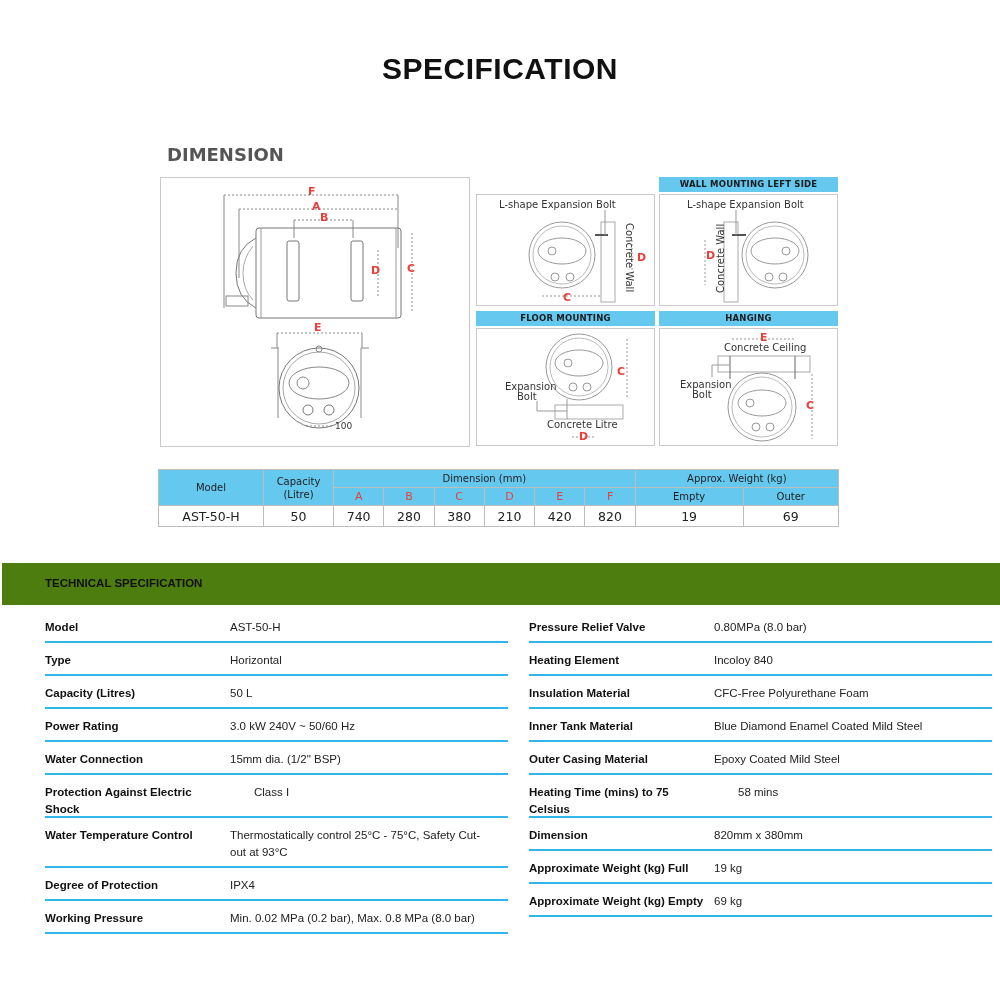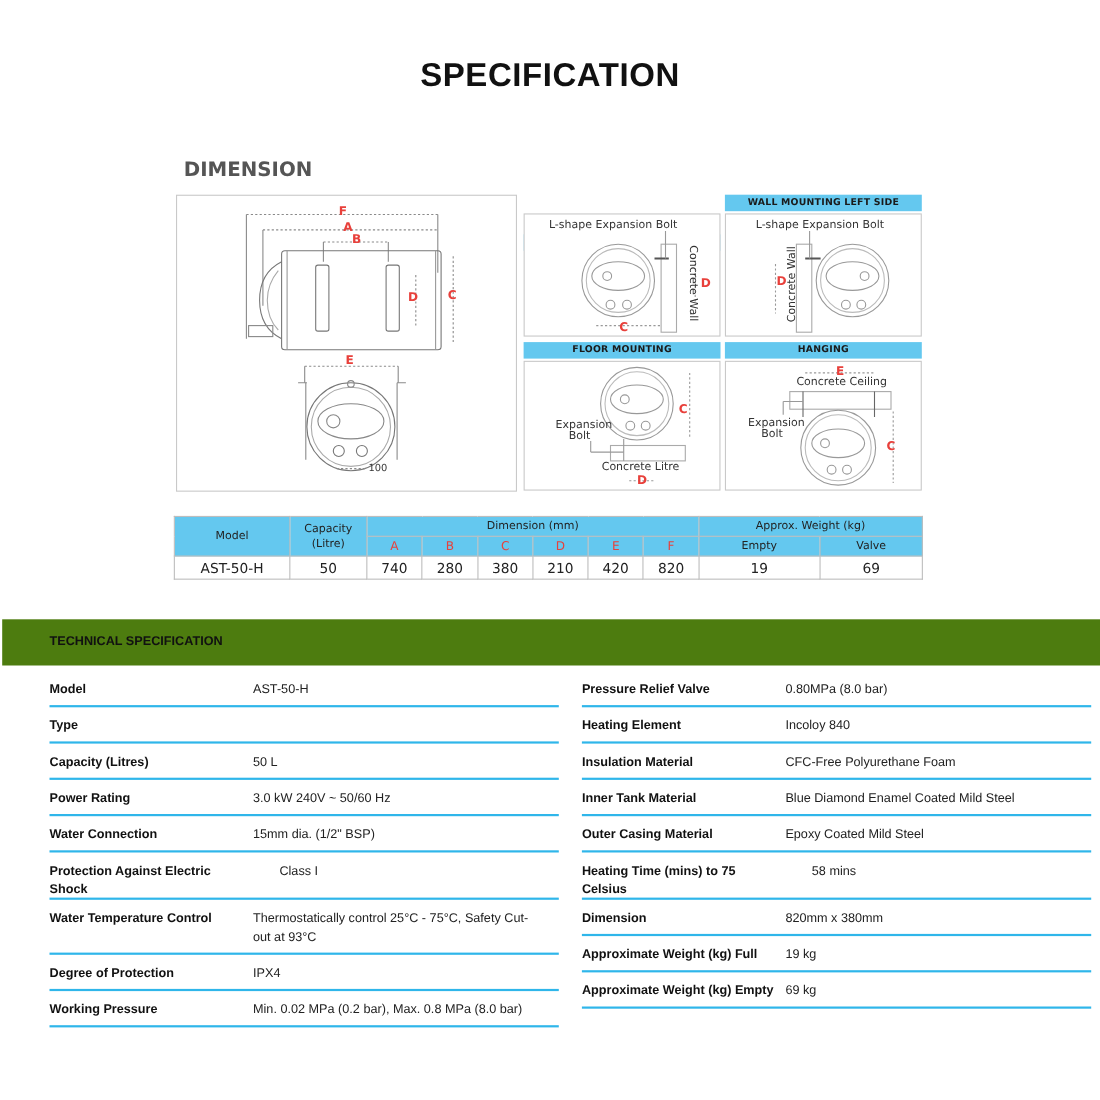--- a/index.html
+++ b/index.html
@@ -236,21 +236,21 @@
       <th colspan="2">Approx. Weight (kg)</th>
     </tr>
     <tr>
       <th class="red-h">A</th>
       <th class="red-h">B</th>
       <th class="red-h">C</th>
       <th class="red-h">D</th>
       <th class="red-h">E</th>
       <th class="red-h">F</th>
       <th>Empty</th>
-      <th>Valve</th>
+      <th>Outer</th>
     </tr>
   </thead>
   <tbody>
     <tr>
       <td>AST-50-H</td>
       <td>50</td>
       <td>740</td>
       <td>280</td>
       <td>380</td>
       <td>210</td>
@@ -266,20 +266,21 @@
   <div class="tech-bar-title">TECHNICAL SPECIFICATION</div>
 </div>
 
 <div class="spec-col left">
   <div class="spec-row h1">
     <div class="spec-label">Model</div>
     <div class="spec-value">AST-50-H</div>
   </div>
   <div class="spec-row h1">
     <div class="spec-label">Type</div>
+    <div class="spec-value">Horizontal</div>
   </div>
   <div class="spec-row h1">
     <div class="spec-label">Capacity (Litres)</div>
     <div class="spec-value">50 L</div>
   </div>
   <div class="spec-row h1">
     <div class="spec-label">Power Rating</div>
     <div class="spec-value">3.0 kW 240V ~ 50/60 Hz</div>
   </div>
   <div class="spec-row h1">

